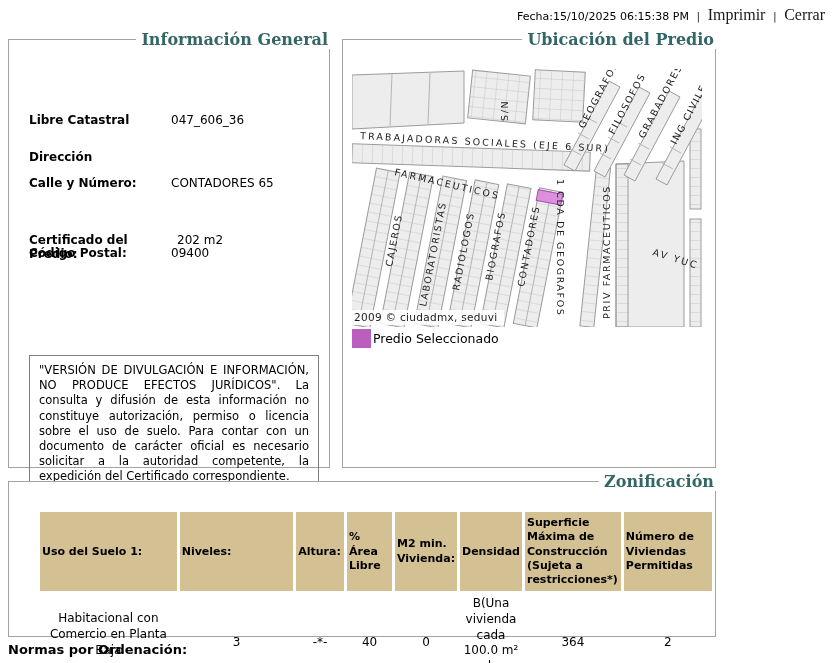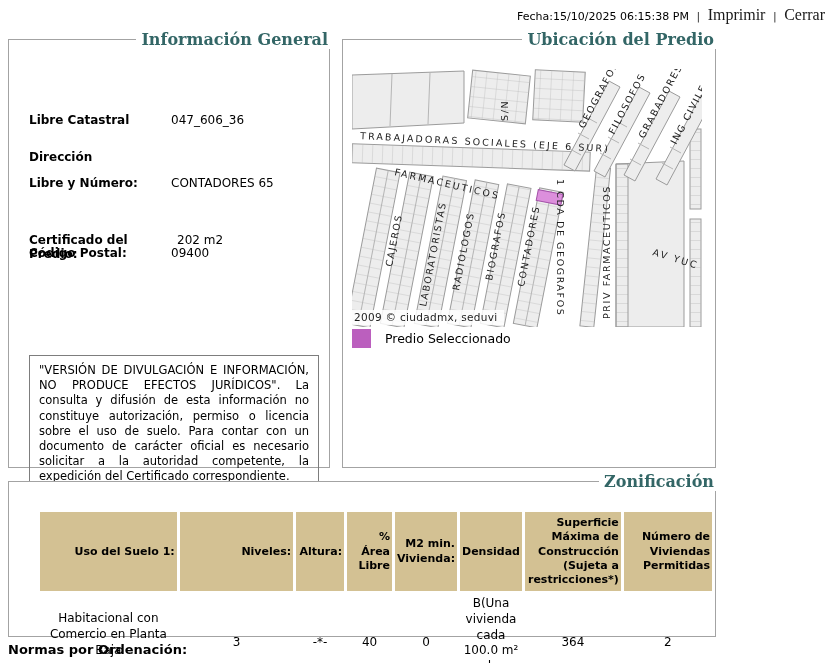--- a/index.html
+++ b/index.html
@@ -33,26 +33,26 @@
   .disclaimer { position:absolute; left:20px; top:306px; width:290px; border:1px solid #7d7d7d; padding:7px 9px; font-size:11.5px; line-height:1.32; text-align:justify; }
 
   
   .map-wrap { position:absolute; left:9px; top:20px; width:350px; height:258px; overflow:hidden; background:#fff; }
   .map-wrap svg text { font-family:"DejaVu Sans","Liberation Sans",sans-serif; fill:#1c1c1c; }
   .street-label { font-size:9.5px; letter-spacing:1.6px; }
   .street-label.big { letter-spacing:2.1px; }
   .attribution { font-size:10.5px; letter-spacing:0.3px; fill:#222; }
   .map-legend { position:absolute; left:9px; top:280px; display:flex; align-items:center; }
   .legend-swatch { width:19px; height:19px; background:#BB5FBE; display:inline-block; }
-  .legend-text { font-size:12.5px; margin-left:14px; }
+  .legend-text { font-size:12.5px; margin-left:2px; }
   .map-note { position:absolute; left:10px; top:346px; width:356px; font-size:12px; line-height:1.35; text-align:justify; }
 
   
   .zon-table { position:absolute; left:28px; top:18px; border-collapse:separate; border-spacing:3px; table-layout:fixed; }
-  .zon-table th { background:#D3C193; font-size:11px; font-weight:bold; text-align:right; vertical-align:middle; padding:4px 2px; height:62px; line-height:1.3; }
+  .zon-table th { background:#D3C193; font-size:11px; font-weight:bold; text-align:left; vertical-align:middle; padding:4px 2px; height:62px; line-height:1.3; }
   .zon-table td { font-size:12px; text-align:center; vertical-align:middle; padding:2px; height:78px; line-height:1.3; }
   .uso-link { display:block; font-family:"DejaVu Serif","Liberation Serif",serif; font-size:11.5px; color:#9c2e52; text-decoration:none; cursor:pointer; margin-top:2px; }
 
   .footer-label { position:absolute; left:8px; top:642px; font-weight:bold; font-size:13px; }
 </style>
 </head>
 <body>
 
 <div id="page">
 
@@ -68,21 +68,21 @@
     <legend>Información General</legend>
 
     <div class="info-row row-cuenta">
       <span class="info-label">Libre Catastral</span>
       <span class="info-value">047_606_36</span>
     </div>
     <div class="info-row row-dir">
       <span class="info-label">Dirección</span>
     </div>
     <div class="info-row row-calle">
-      <span class="info-label">Libre y Número:</span>
+      <span class="info-label">Calle y Número:</span>
       <span class="info-value">CONTADORES 65</span>
     </div>
     <div class="info-row row-cp">
       <span class="info-label">Código Postal:</span>
       <span class="info-value">09400</span>
     </div>
     <div class="info-row row-sup">
       <span class="info-label wide">Certificado del Predio:</span>
       <span class="info-value">202 m2</span>
     </div>

